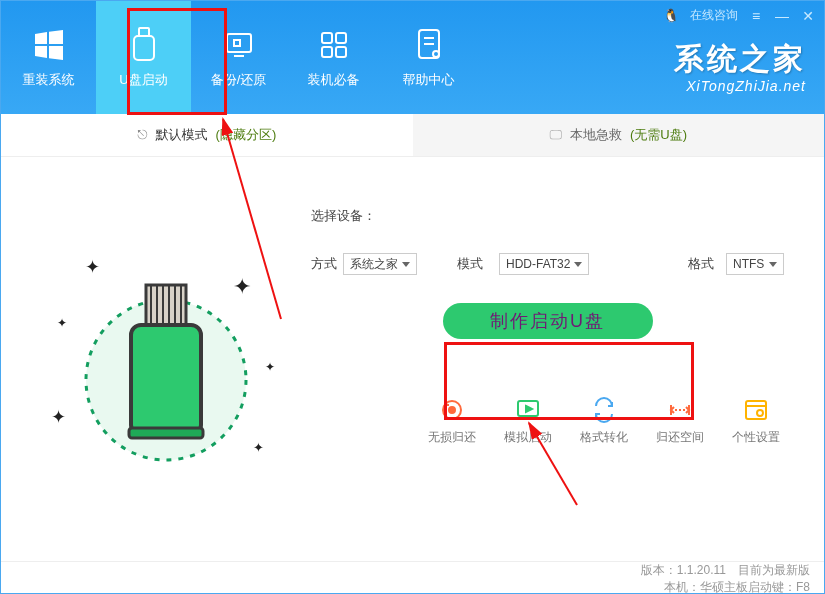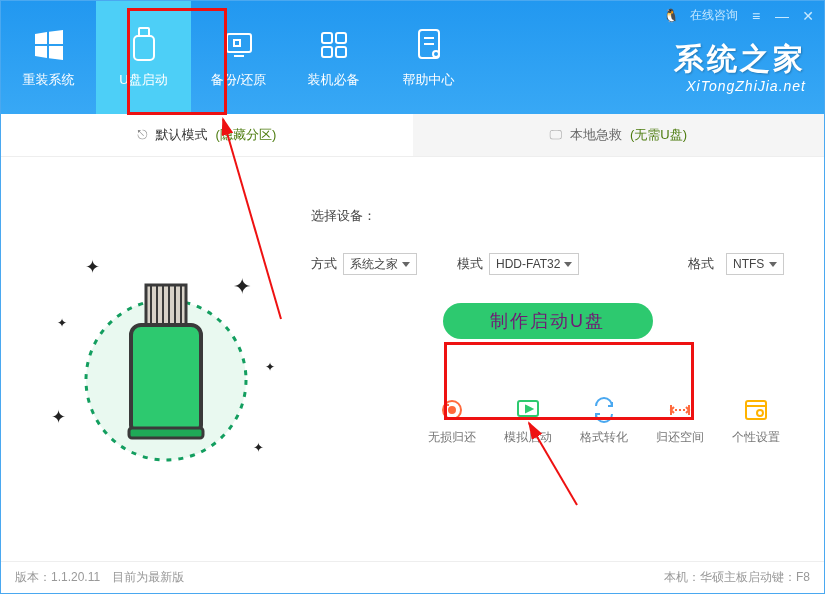--- a/index.html
+++ b/index.html
@@ -29,21 +29,21 @@
 .form-row{display:flex;align-items:center;margin-bottom:28px;font-size:13px;color:#444;}
 .form-row label{white-space:nowrap;}
 .select{border:1px solid #ccc;background:#fff;height:22px;padding:0 18px 0 6px;font-size:12px;position:relative;min-width:70px;display:flex;align-items:center;cursor:pointer;}
 .select::after{content:"";position:absolute;right:6px;top:8px;border-left:4px solid transparent;border-right:4px solid transparent;border-top:5px solid #666;}
 .select.wide{flex:1;}
 .big-btn{margin:14px auto 0;width:210px;height:36px;border-radius:26px;background:#2dc96f;color:#701a75;display:flex;align-items:center;justify-content:center;font-size:18px;cursor:pointer;letter-spacing:2px;}
 .bottom-tools{display:flex;justify-content:flex-end;gap:28px;margin-top:58px;padding-right:4px;}
 .tool{display:flex;flex-direction:column;align-items:center;gap:6px;cursor:pointer;}
 .tool .ticon{width:26px;height:26px;display:flex;align-items:center;justify-content:center;}
 .tool .tlabel{font-size:12px;color:#777;}
-.footer{position:absolute;bottom:0;left:0;right:0;height:32px;border-top:1px solid #eee;display:flex;align-items:center;justify-content:space-between;padding:0 14px;font-size:12px;color:#999;}
+.footer{position:absolute;bottom:0;left:0;right:0;height:32px;border-top:1px solid #eee;display:flex;align-items:flex-end;justify-content:space-between;padding:0 14px;font-size:12px;color:#999;flex-direction:column;}
 .footer-right{display:flex;}
 .annot-box{position:absolute;border:3px solid #e11;pointer-events:none;}
 .annot-line{position:absolute;pointer-events:none;stroke:#e11;stroke-width:2;fill:none;}
 </style>
 </head>
 <body>
 
 <div class="header">
   <div class="nav-items">
     <div class="nav-item">
@@ -157,21 +157,21 @@
     <div class="form-row">
       <label>选择设备：</label>
     </div>
     <div class="form-row" style="gap:20px;">
       <div style="display:flex;align-items:center;gap:6px;">
         <label>方式</label>
         <div class="select">
             <span>系统之家</span>
           </div>
       </div>
-      <div style="display:flex;align-items:center;gap:6px;margin-left:20px;">
+      <div style="display:flex;align-items:center;gap:16px;margin-left:20px;">
         <label>模式</label>
         <div class="select">
             <span>HDD-FAT32</span>
           </div>
       </div>
       <div style="display:flex;align-items:center;gap:12px;margin-left:auto;">
         <label>格式</label>
         <div class="select" style="min-width:58px;">
             <span>NTFS</span>
           </div>

